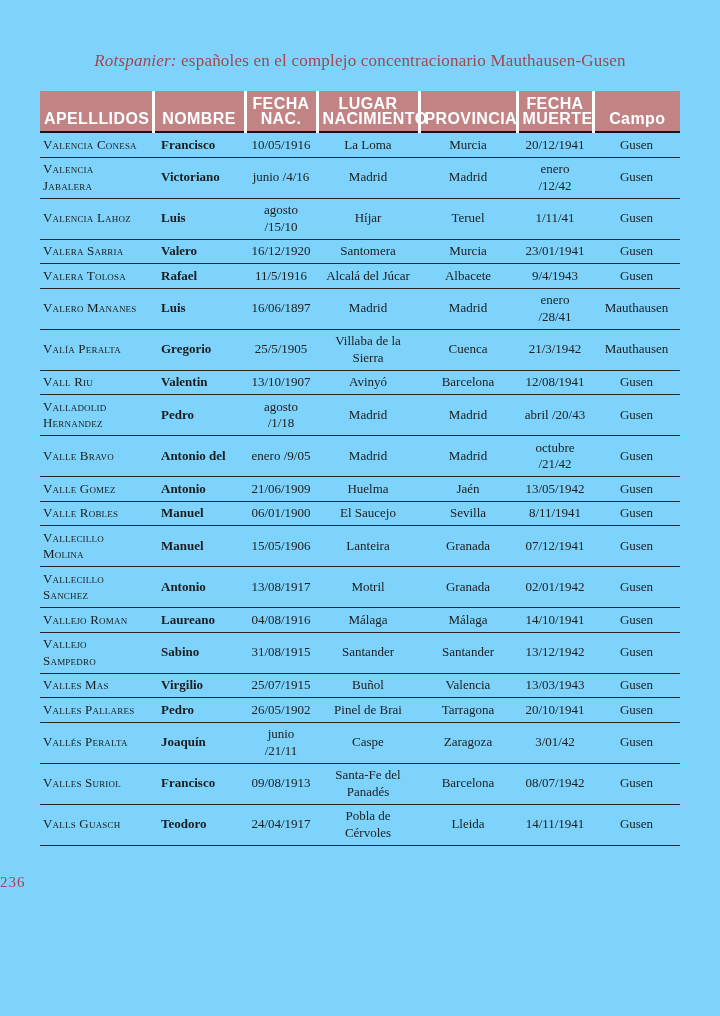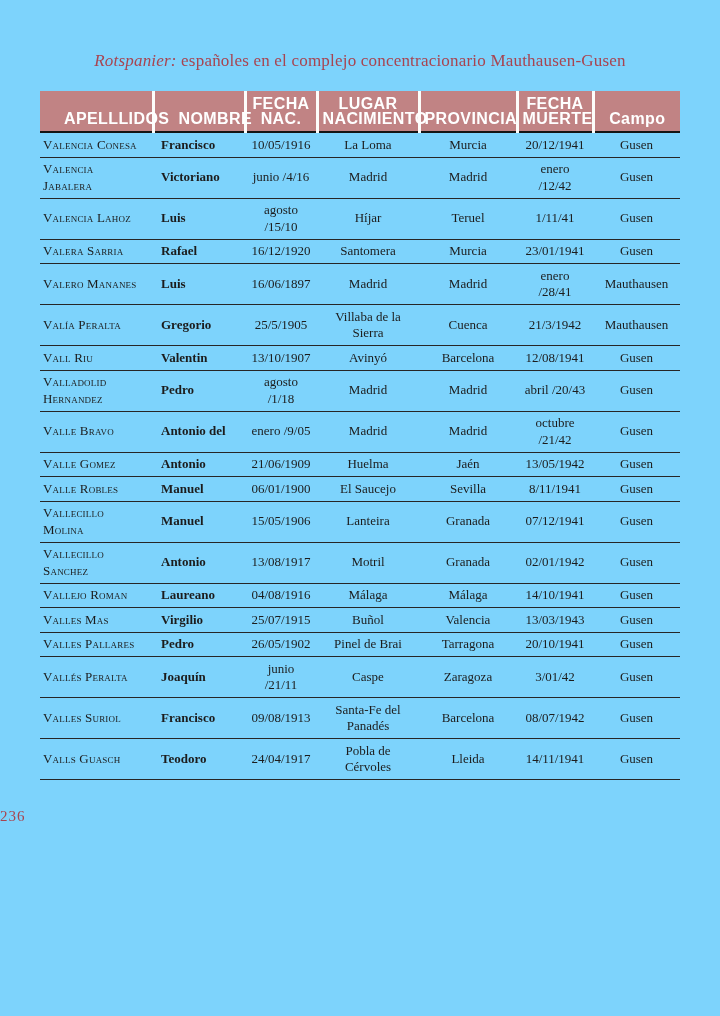--- a/index.html
+++ b/index.html
@@ -39,21 +39,21 @@
     font-weight: bold;
     font-size: 16px;
     letter-spacing: 0.4px;
     vertical-align: bottom;
     padding: 5px 4px 5px 4px;
     white-space: pre-line;
     line-height: 15px;
     text-align: center;
   }
   .roster-table thead tr { border-bottom: 2.5px solid #151515; }
-  .roster-table thead th.al { text-align: right; padding-left: 24px; }
+  .roster-table thead th.al { text-align: center; padding-left: 4px; }
   .roster-table thead th:not(:last-child) { border-right: 3px solid #fdfdfb; }
   .roster-table tbody tr { border-bottom: 1.5px solid #262626; }
   .roster-table tbody td {
     font-size: 13px;
     line-height: 16.5px;
     padding: 3.5px 2px;
     vertical-align: middle;
     text-align: center;
     white-space: pre-line;
   }
@@ -134,25 +134,34 @@
           <td class="cell-nombre">Luis</td>
           <td class="cell-fecha-nac">agosto
 /15/10</td>
           <td class="cell-lugar">Híjar</td>
           <td class="cell-provincia">Teruel</td>
           <td class="cell-fecha-muerte">1/11/41</td>
           <td class="cell-campo">Gusen</td>
         </tr>
         <tr>
           <td class="cell-apellidos">Valera Sarria</td>
-          <td class="cell-nombre">Rafael</td>
+          <td class="cell-nombre">Valero</td>
           <td class="cell-fecha-nac">16/12/1920</td>
           <td class="cell-lugar">Santomera</td>
           <td class="cell-provincia">Murcia</td>
           <td class="cell-fecha-muerte">23/01/1941</td>
+          <td class="cell-campo">Gusen</td>
+        </tr>
+        <tr>
+          <td class="cell-apellidos">Valera Tolosa</td>
+          <td class="cell-nombre">Rafael</td>
+          <td class="cell-fecha-nac">11/5/1916</td>
+          <td class="cell-lugar">Alcalá del Júcar</td>
+          <td class="cell-provincia">Albacete</td>
+          <td class="cell-fecha-muerte">9/4/1943</td>
           <td class="cell-campo">Gusen</td>
         </tr>
         <tr>
           <td class="cell-apellidos">Valero Mananes</td>
           <td class="cell-nombre">Luis</td>
           <td class="cell-fecha-nac">16/06/1897</td>
           <td class="cell-lugar">Madrid</td>
           <td class="cell-provincia">Madrid</td>
           <td class="cell-fecha-muerte">enero
 /28/41</td>
@@ -239,20 +248,30 @@
         <tr>
           <td class="cell-apellidos">Vallejo Roman</td>
           <td class="cell-nombre">Laureano</td>
           <td class="cell-fecha-nac">04/08/1916</td>
           <td class="cell-lugar">Málaga</td>
           <td class="cell-provincia">Málaga</td>
           <td class="cell-fecha-muerte">14/10/1941</td>
           <td class="cell-campo">Gusen</td>
         </tr>
         <tr>
+          <td class="cell-apellidos">Vallejo
+Sampedro</td>
+          <td class="cell-nombre">Sabino</td>
+          <td class="cell-fecha-nac">31/08/1915</td>
+          <td class="cell-lugar">Santander</td>
+          <td class="cell-provincia">Santander</td>
+          <td class="cell-fecha-muerte">13/12/1942</td>
+          <td class="cell-campo">Gusen</td>
+        </tr>
+        <tr>
           <td class="cell-apellidos">Valles Mas</td>
           <td class="cell-nombre">Virgilio</td>
           <td class="cell-fecha-nac">25/07/1915</td>
           <td class="cell-lugar">Buñol</td>
           <td class="cell-provincia">Valencia</td>
           <td class="cell-fecha-muerte">13/03/1943</td>
           <td class="cell-campo">Gusen</td>
         </tr>
         <tr>
           <td class="cell-apellidos">Valles Pallares</td>

